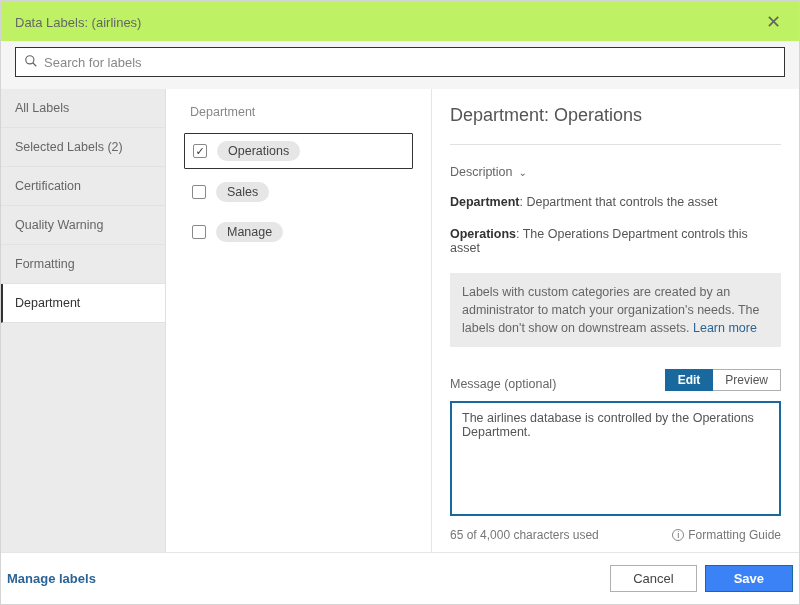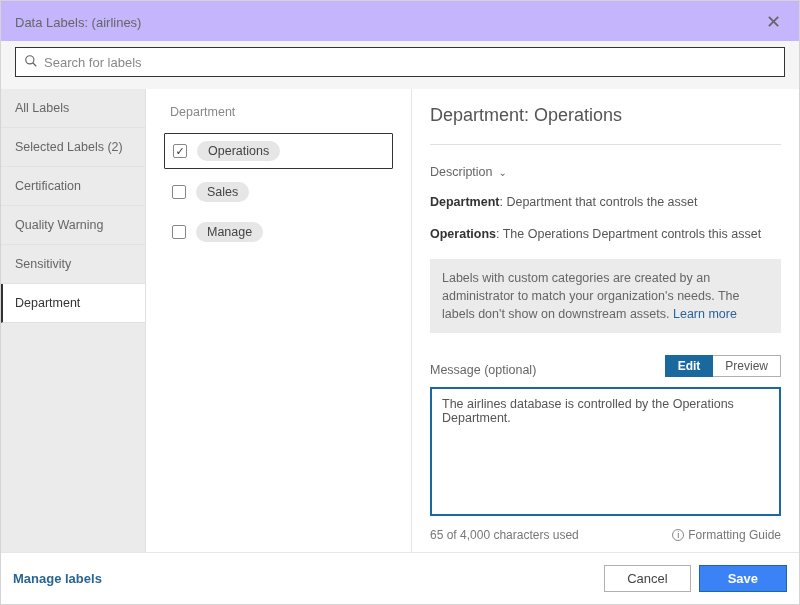--- a/index.html
+++ b/index.html
@@ -18,21 +18,21 @@
       border: 1px solid #d4d4d4;
       display: flex;
       flex-direction: column;
       background: #fff;
     }
     .header {
       display: flex;
       align-items: center;
       justify-content: space-between;
       padding: 10px 14px 8px 14px;
-      background: #c4b5fd;
+      background: #bef264;
     }
     .header-title {
       font-size: 13px;
       color: #666;
     }
     .close-btn {
       cursor: pointer;
       color: #666;
       font-size: 18px;
       line-height: 1;
@@ -64,21 +64,21 @@
       color: #b91c1c;
       background: transparent;
     }
     .search-input::placeholder { color: #888; }
     .body {
       display: flex;
       flex: 1;
       min-height: 0;
     }
     .sidebar {
-      width: 145px;
+      width: 165px;
       background: #ebebeb;
       border-right: 1px solid #e0e0e0;
       display: flex;
       flex-direction: column;
     }
     .sidebar-item {
       padding: 12px 14px;
       font-size: 12.5px;
       color: #666;
       cursor: pointer;
@@ -240,21 +240,21 @@
     .fmt-guide { display: flex; align-items: center; }
     .info-icon {
       width: 12px; height: 12px; border: 1px solid #888; border-radius: 50%;
       display: inline-flex; align-items: center; justify-content: center;
       font-size: 9px; margin-right: 4px; color: #666;
     }
     .footer {
       display: flex;
       justify-content: space-between;
       align-items: center;
-      padding: 12px 12px;
+      padding: 12px 6px;
       border-top: 1px solid #e6e6e6;
     }
     .manage-link {
       color: #2a6496;
       font-size: 13px;
       font-weight: 600;
       text-decoration: none;
       cursor: pointer;
     }
     .footer-btns { display: flex; gap: 8px; }
@@ -296,21 +296,21 @@
       <input class="search-input" type="text" placeholder="Search for labels" style="">
     </div>
   </div>
 
   <div class="body">
     <div class="sidebar">
       <div class="sidebar-item">All Labels</div>
       <div class="sidebar-item">Selected Labels (2)</div>
       <div class="sidebar-item">Certification</div>
       <div class="sidebar-item">Quality Warning</div>
-      <div class="sidebar-item">Sensitivity</div>
+      <div class="sidebar-item">Formatting</div>
       <div class="sidebar-item active">Department</div>
     </div>
 
     <div class="middle">
       <div class="middle-title">Department</div>
 
       <div class="label-row selected">
         <span class="checkbox checked"></span>
         <span class="pill">Operations</span>
       </div>

